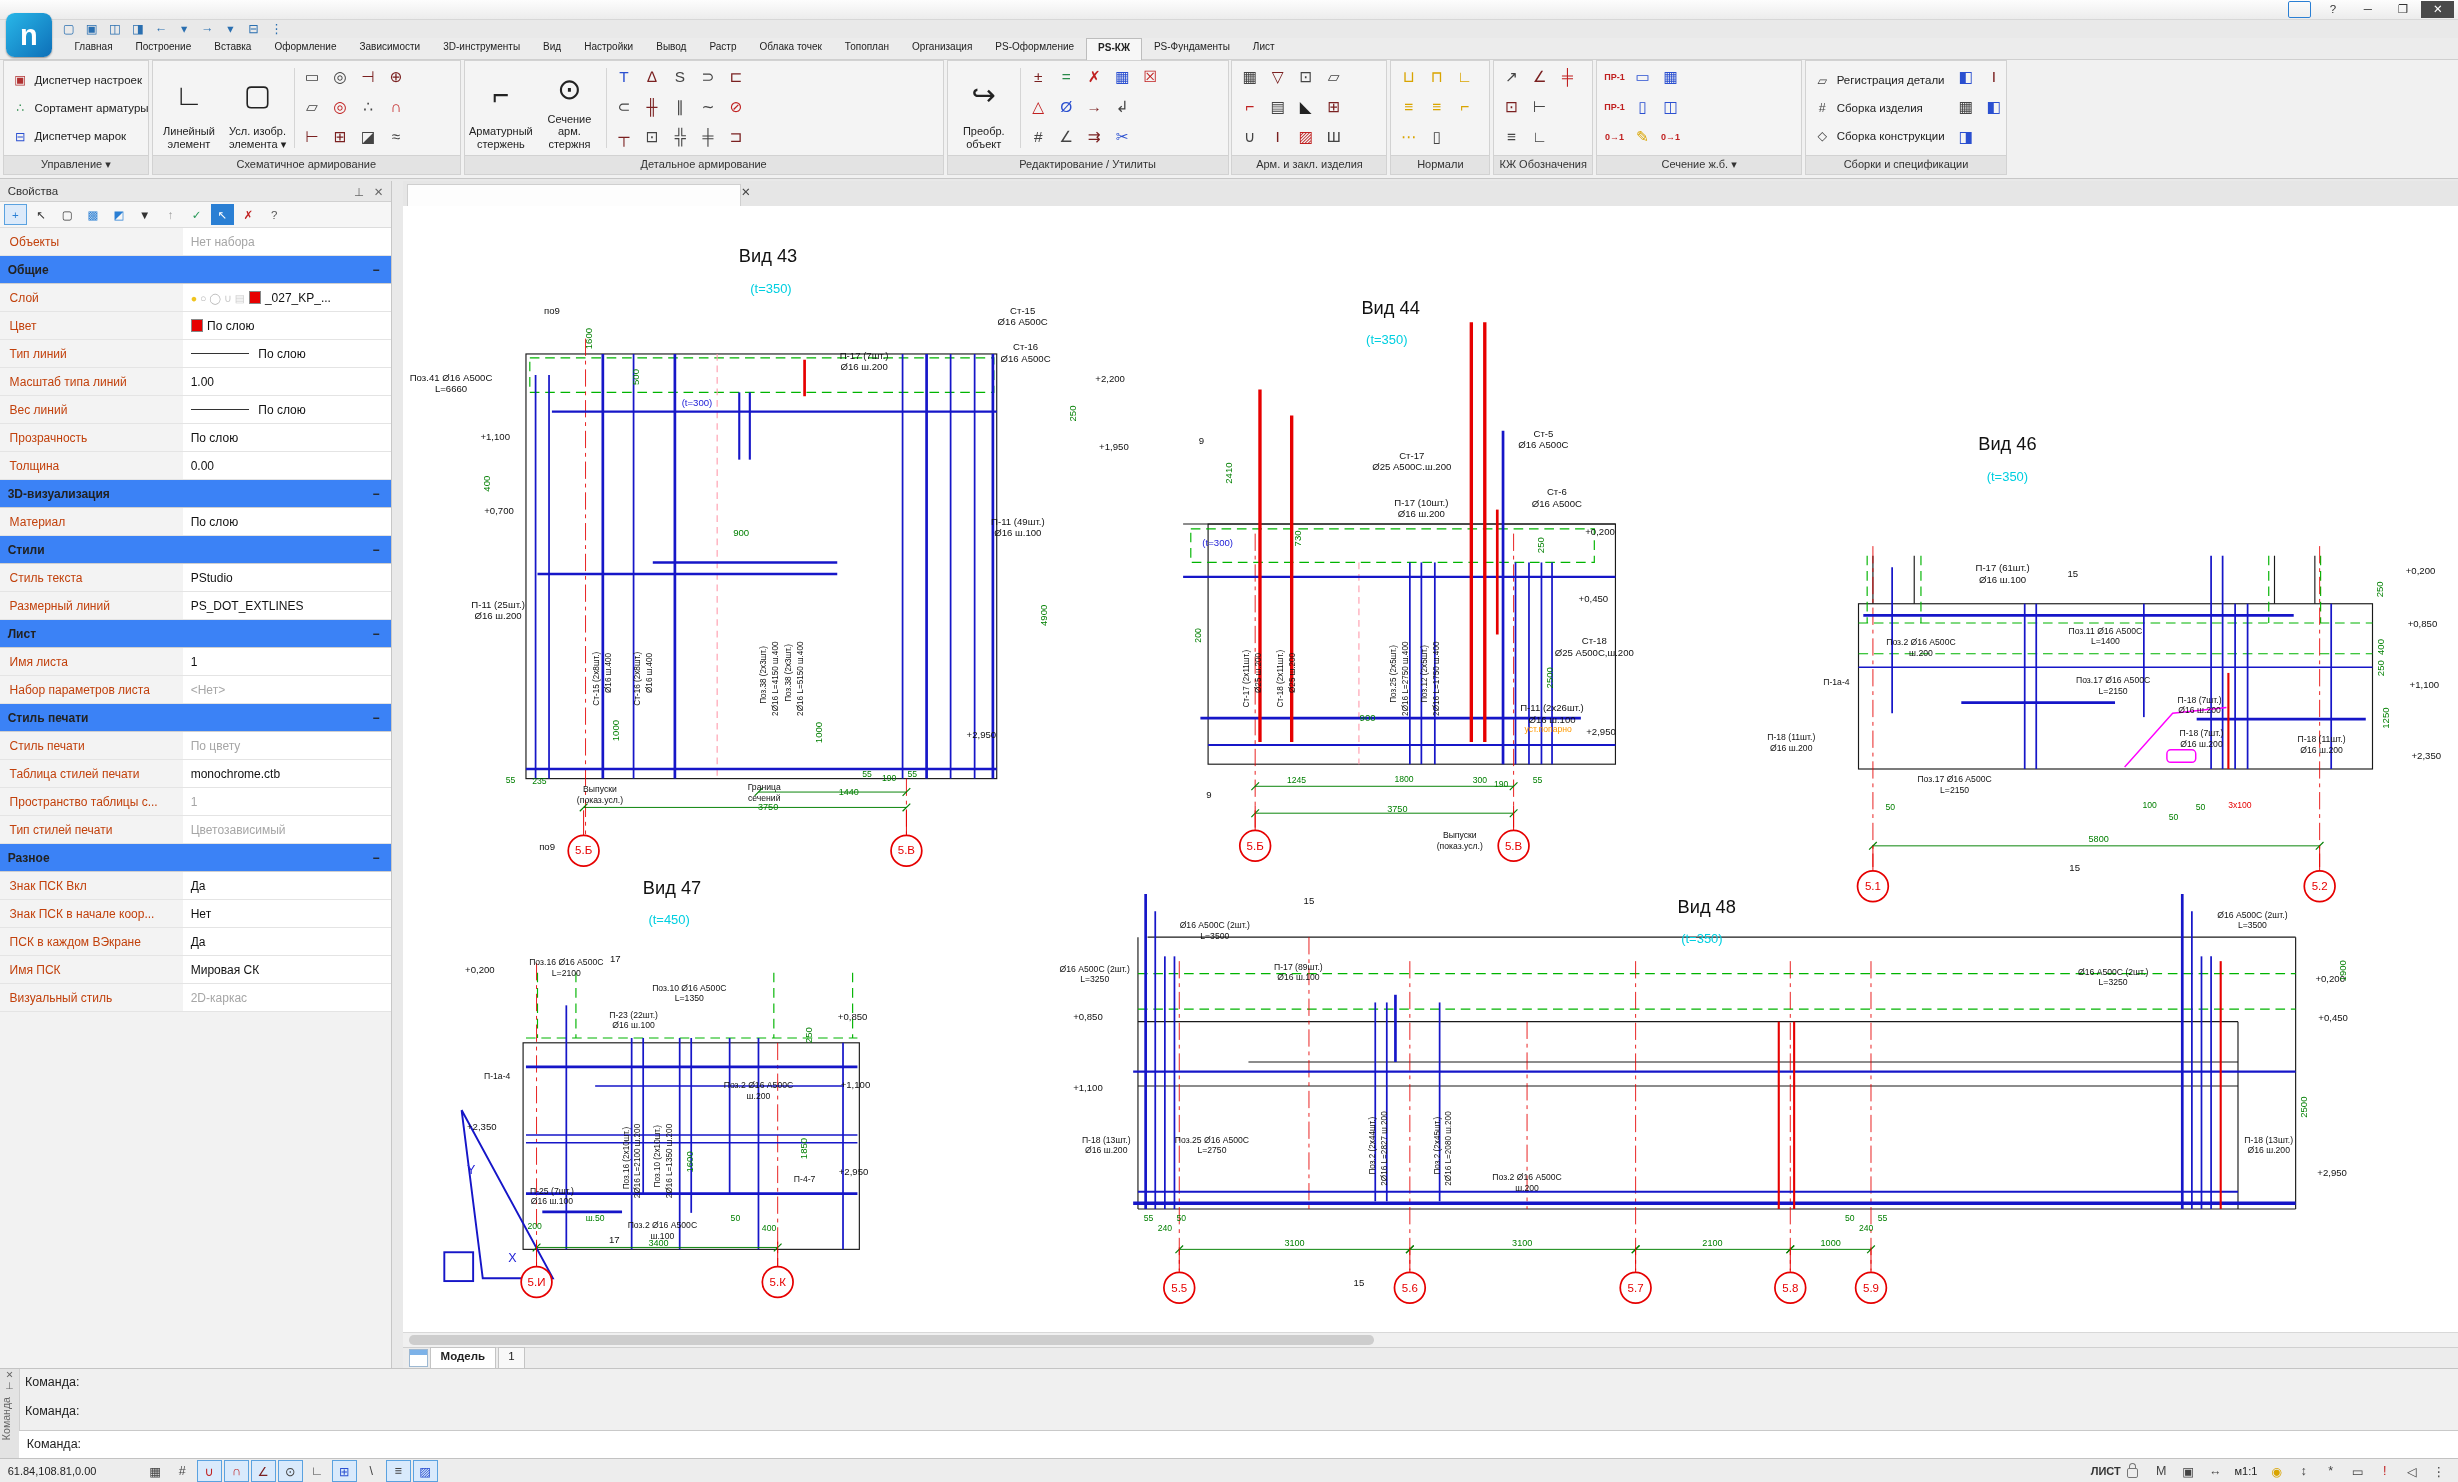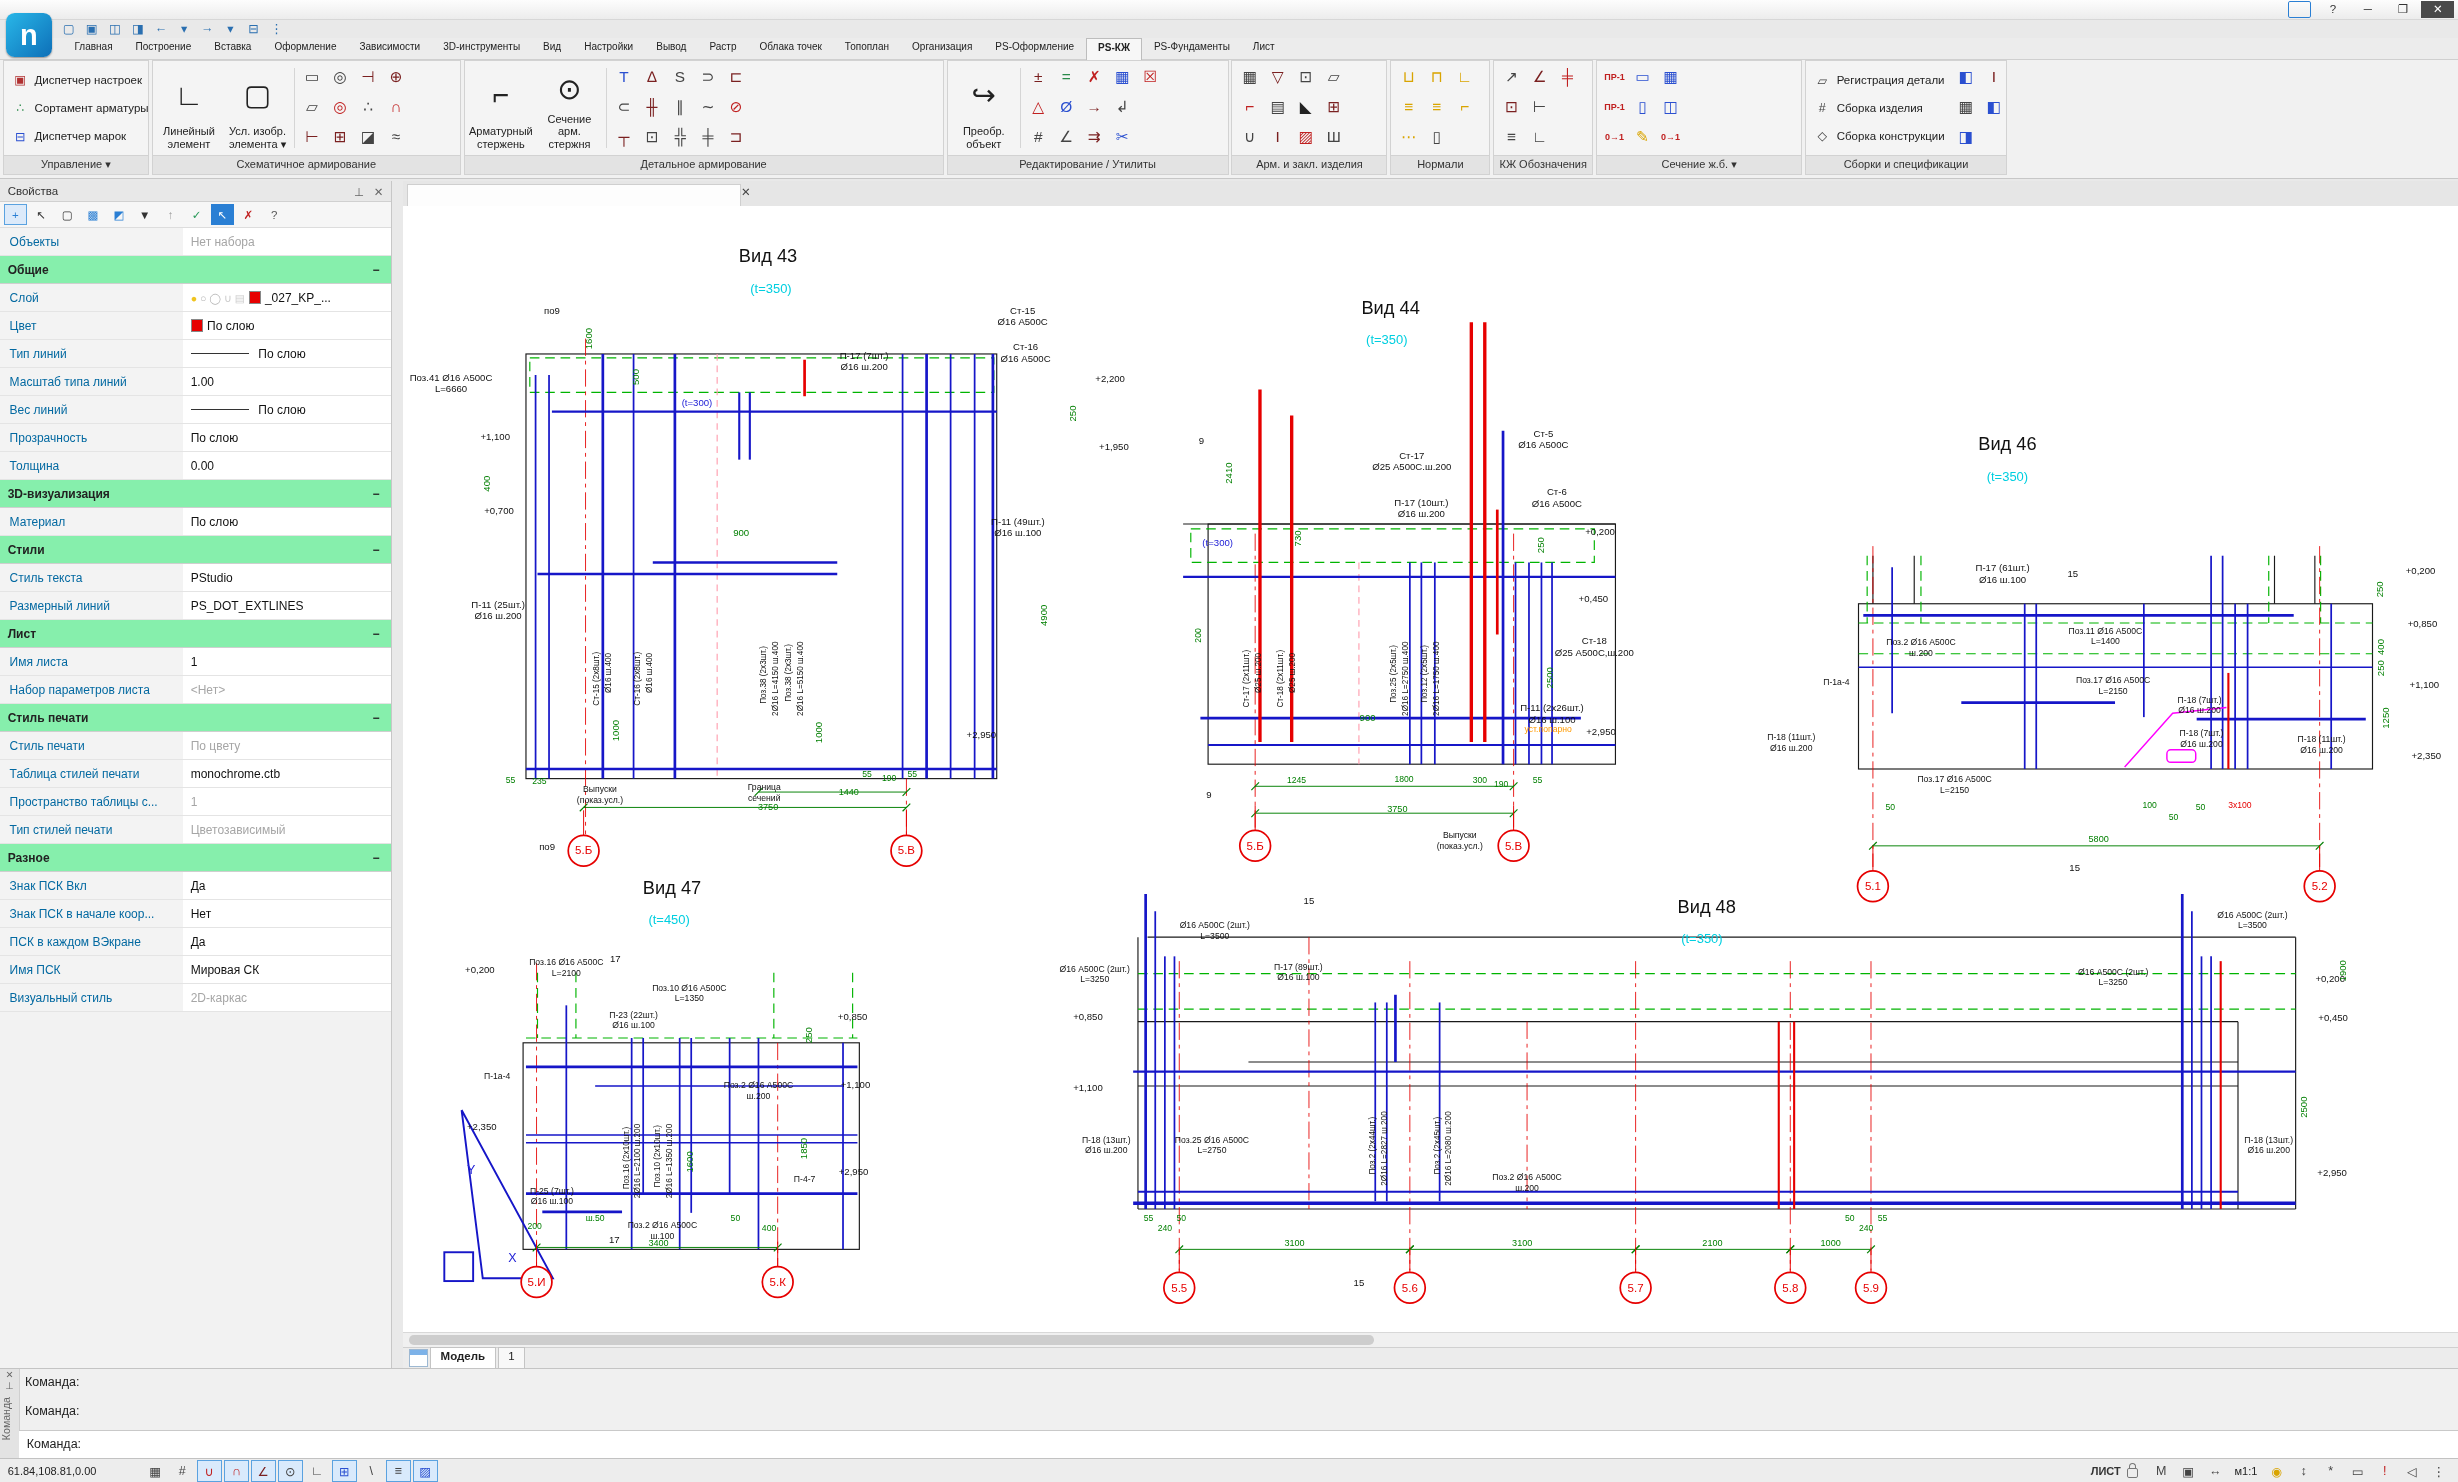--- a/index.html
+++ b/index.html
@@ -34,24 +34,24 @@
   .ricon.wide{font-size:9px;font-weight:bold;}
   .rsep{width:1px;background:#d5d5d5;margin:3.8px 0;}
   
   #props{left:0;top:181px;width:392px;height:1187px;background:#f2f2f2;border-right:1px solid #c7c7c7;box-sizing:border-box;}
   #props-header{height:21px;background:#e8e8e8;border-bottom:1px solid #d0d0d0;font-size:11.5px;padding:3.8px 7.7px 0 7.7px;box-sizing:border-box;color:#333;}
   #props-header .hbtn{float:right;margin-left:9.6px;color:#666;}
   #props-toolbar{height:25px;display:flex;align-items:center;gap:2.9px;padding:0 3.8px;border-bottom:1px solid #ddd;background:#f6f6f6;}
   .ptool{width:21px;height:19px;display:flex;align-items:center;justify-content:center;font-size:11.5px;border:1px solid transparent;}
   .ptool.active{border:1px solid #5aa2e0;background:#dceafa;}
   .prow{display:flex;height:27px;border-bottom:1px solid #e4e4e4;font-size:12px;align-items:center;background:#fbfbfb;}
-  .prow .plabel{width:183px;padding-left:9.6px;box-sizing:border-box;background:#f3f3f3;height:100%;display:flex;align-items:center;color:#0369a1;}
+  .prow .plabel{width:183px;padding-left:9.6px;box-sizing:border-box;background:#f3f3f3;height:100%;display:flex;align-items:center;color:#c2410c;}
   .prow .pvalue{flex:1;padding-left:7.7px;display:flex;align-items:center;gap:3.8px;color:#111;background:#fff;height:100%;}
   .prow .pvalue.muted{color:#a6a6a6;}
-  .phead{height:27px;background:#86efac;font-weight:bold;font-size:12px;display:flex;align-items:center;padding-left:7.7px;border-bottom:1px solid #cfcfcf;color:#222;}
+  .phead{height:27px;background:#3b82f6;font-weight:bold;font-size:12px;display:flex;align-items:center;padding-left:7.7px;border-bottom:1px solid #cfcfcf;color:#222;}
   .phead .minus{margin-left:auto;margin-right:11.5px;font-weight:bold;}
   .swatch{width:10.6px;height:10.6px;display:inline-block;border:1px solid #888;}
   .lineglyph{display:inline-block;width:58px;height:1px;background:#333;margin-right:5.8px;}
   .layerglyphs{display:flex;gap:2.9px;align-items:center;font-size:10.6px;color:#b9b9b9;}
   
   #docbar{left:403px;top:181px;width:2055px;height:25px;background:#e6e6e6;border-bottom:1px solid #cfcfcf;}
   #doctab{position:absolute;left:3.8px;top:2.9px;width:332px;height:21px;background:#fdfdfd;border:1px solid #cfcfcf;border-bottom:none;}
   #doc-close{position:absolute;left:338px;top:3.8px;font-size:11.5px;color:#444;}
   #drawing{left:403px;top:206px;width:2055px;height:1126px;background:#ffffff;}
   #hscroll{left:403px;top:1332px;width:2055px;height:15.4px;background:#f0f0f0;border-top:1px solid #d8d8d8;}

